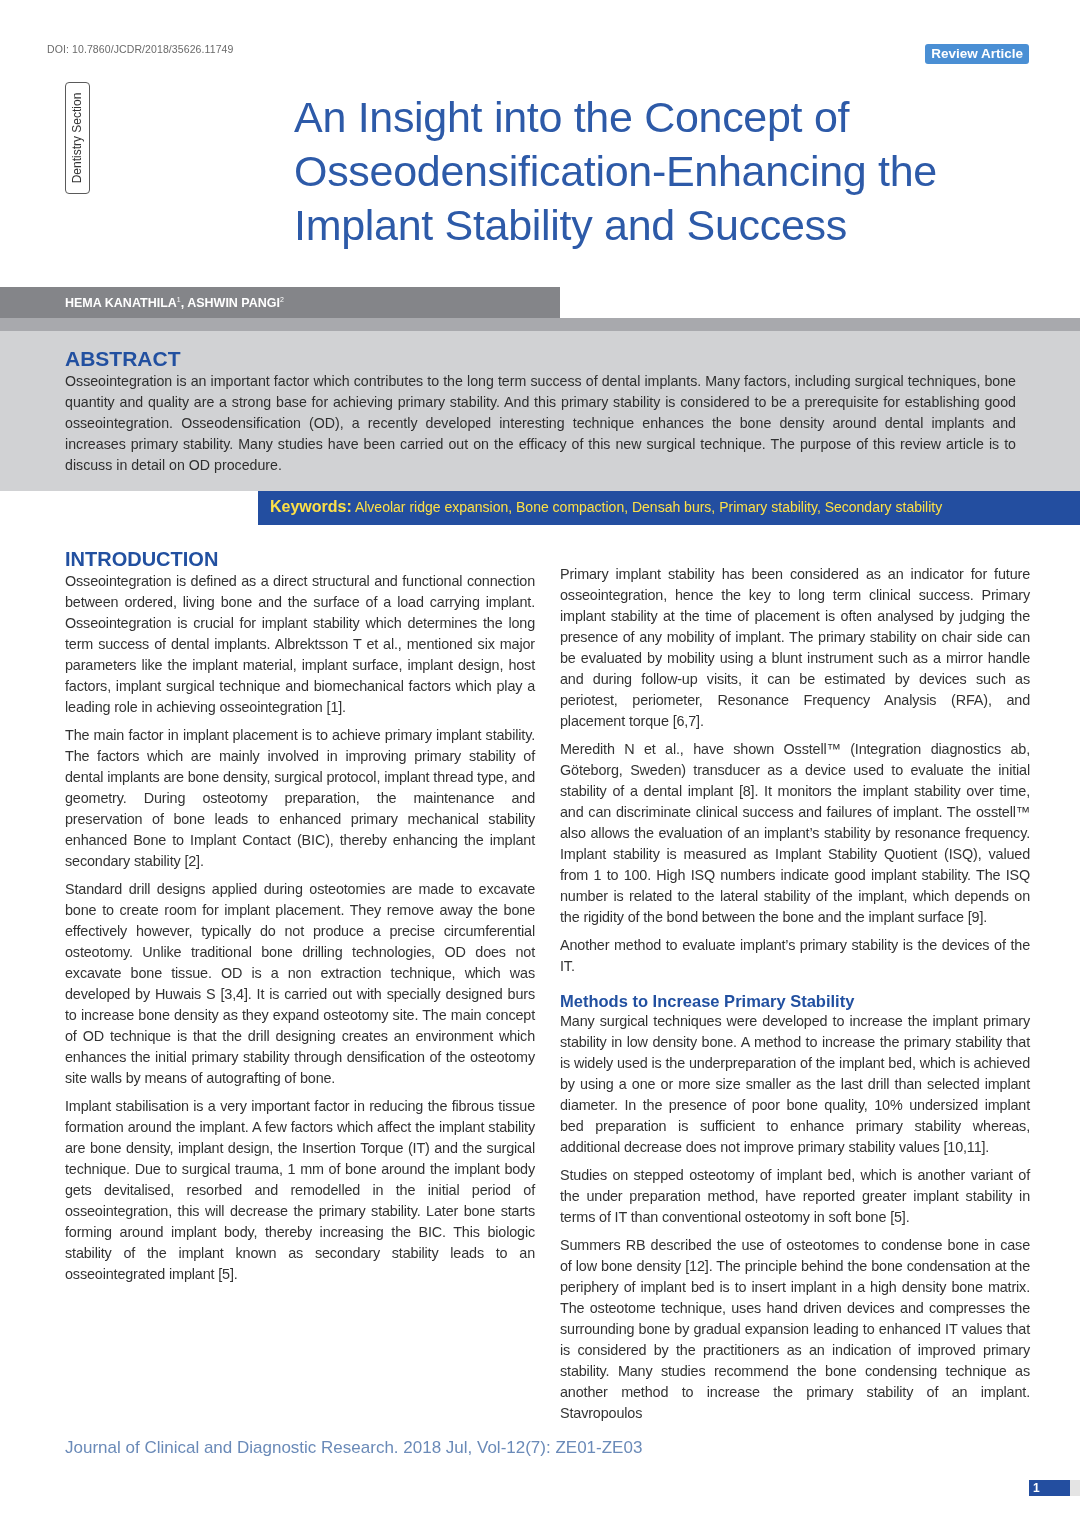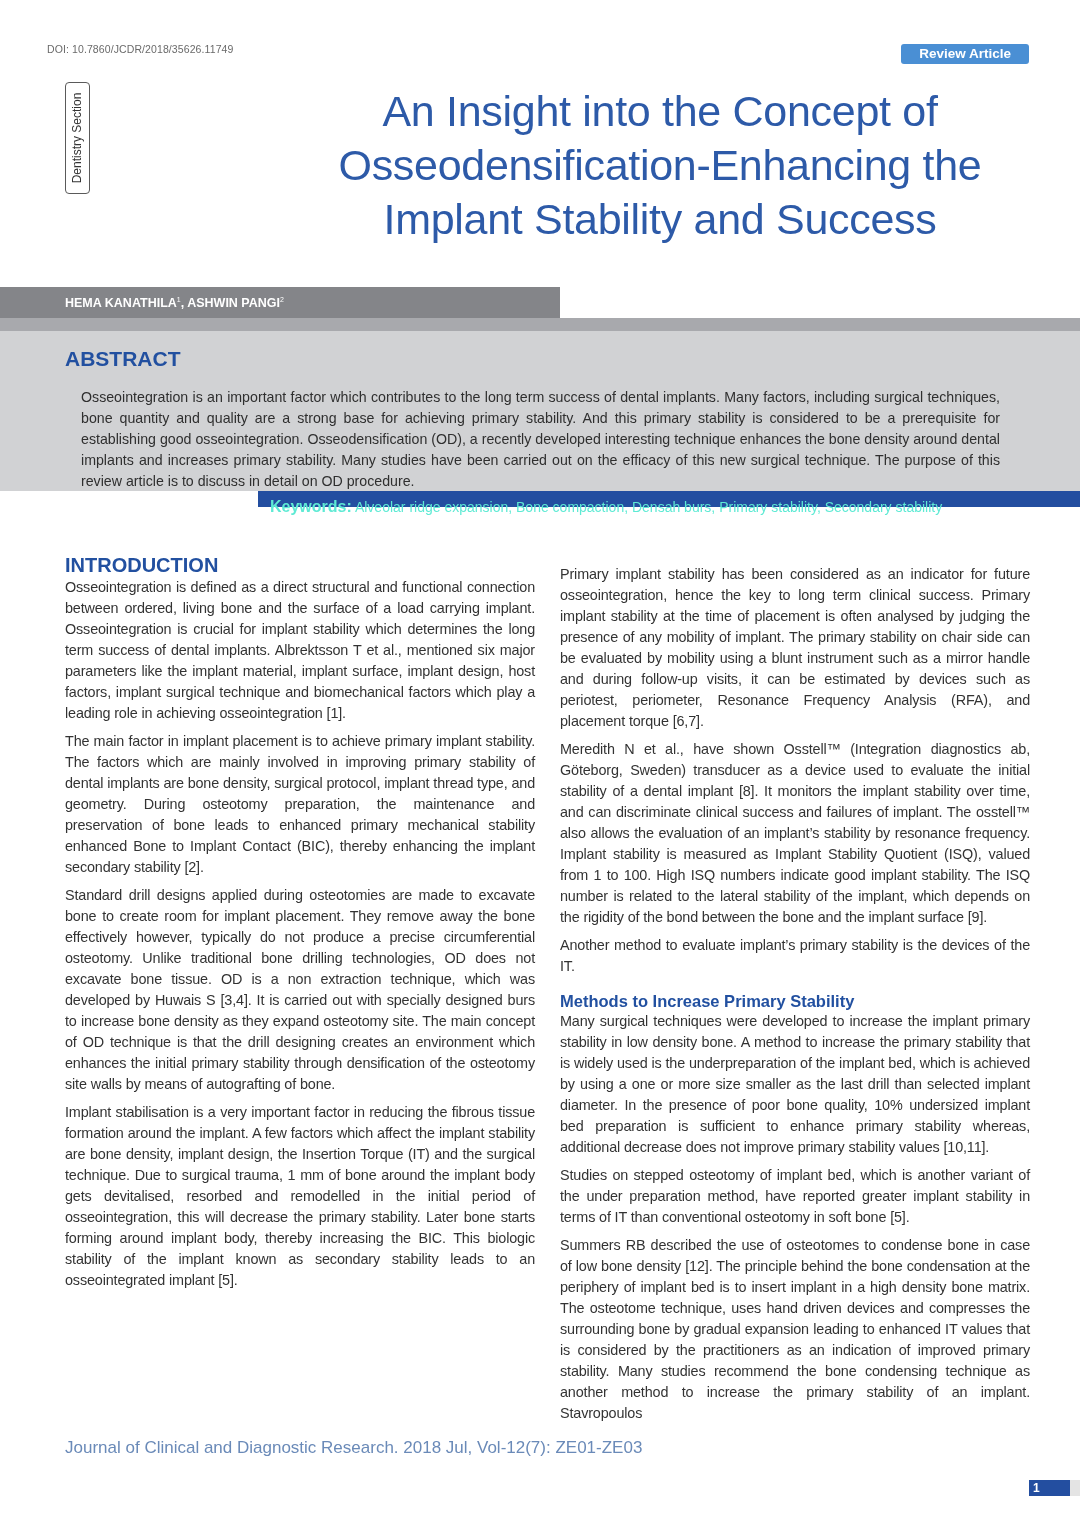--- a/index.html
+++ b/index.html
@@ -11,46 +11,46 @@
   .section-tab {
     position: absolute; left: 65px; top: 82px; width: 25px; height: 112px;
     border: 1px solid #5a5a5a; border-radius: 4px; box-sizing: border-box;
     display: flex; align-items: center; justify-content: center;
   }
   .section-tab span {
     transform: rotate(-90deg); white-space: nowrap; font-size: 12px; color: #333;
   }
   .badge {
     position: absolute; right: 51px; top: 44px; background: #4a8fd4; color: #fff;
-    font-weight: bold; font-size: 13.5px; padding: 2px 18px 3px; border-radius: 3px;
+    font-weight: bold; font-size: 13.5px; padding: 2px 6px 3px; border-radius: 3px;
   }
   .title {
-    position: absolute; right: 52px; top: 76px; width: 720px; text-align: center;
-    color: #2d5aa8; font-size: 43px; line-height: 54px; font-weight: normal; margin: 8px;
+    position: absolute; right: 52px; top: 76px; width: 720px; text-align: left;
+    color: #2d5aa8; font-size: 43px; line-height: 54px; font-weight: normal; margin: 14px;
     letter-spacing: -0.3px;
   }
   .authors-bar {
     position: absolute; left: 0; top: 287px; width: 560px; height: 31px; background: #848589;
     color: #fff; font-weight: bold; font-size: 12.5px; box-sizing: border-box; padding: 9px 0 0 65px;
   }
   .authors-bar sup { font-size: 7px; font-weight: normal; }
   .band { position: absolute; left: 0; top: 318px; width: 1080px; height: 13px; background: #a8a9ad; }
   .abstract {
     position: absolute; left: 0; top: 331px; width: 1080px; height: 160px; background: #d1d2d4;
     box-sizing: border-box; padding: 16px 64px 0 65px;
   }
   .abstract h2 { margin: 0; color: #2250a0; font-size: 21px; font-weight: bold; line-height: 24px; }
-  .abstract p { margin: 16px; font-size: 14.2px; line-height: 21px; color: #2f2f2f; text-align: justify; text-align-last: left; }
+  .abstract p { margin: 0; font-size: 14.2px; line-height: 21px; color: #2f2f2f; text-align: justify; text-align-last: left; }
   .keywords {
-    position: absolute; left: 258px; top: 491px; width: 822px; height: 16px; background: #234ea0;
-    color: #5eead4; box-sizing: border-box; padding: 7px 12px 0 12px; font-size: 14px; white-space: nowrap;
+    position: absolute; left: 258px; top: 491px; width: 822px; height: 34px; background: #234ea0;
+    color: #fde047; box-sizing: border-box; padding: 7px 12px 0 12px; font-size: 14px; white-space: nowrap;
   }
   .keywords b { font-size: 16px; }
   .col { position: absolute; top: 547px; width: 470px; }
-  .col.left { left: 65px; margin-top: 6px; }
+  .col.left { left: 65px; }
   .col.right { left: 560px; top: 548px; margin-top: 16px; }
   .col h3.sec { margin: 0; color: #2250a0; font-size: 20px; line-height: 24px; font-weight: bold; }
   .col h4.sub { margin: 14px 0 0; color: #2250a0; font-size: 16.5px; line-height: 20px; font-weight: bold; }
   .col p {
     margin: 0 0 7px; font-size: 14.4px; line-height: 21px; color: #333; text-align: justify;
     letter-spacing: -0.15px;
   }
   .footer-text { position: absolute; left: 65px; top: 1438px; font-size: 17px; color: #6a8ab8; }
   .page-num {
     position: absolute; left: 1029px; top: 1480px; width: 41px; height: 16px; background: #234ea0;

